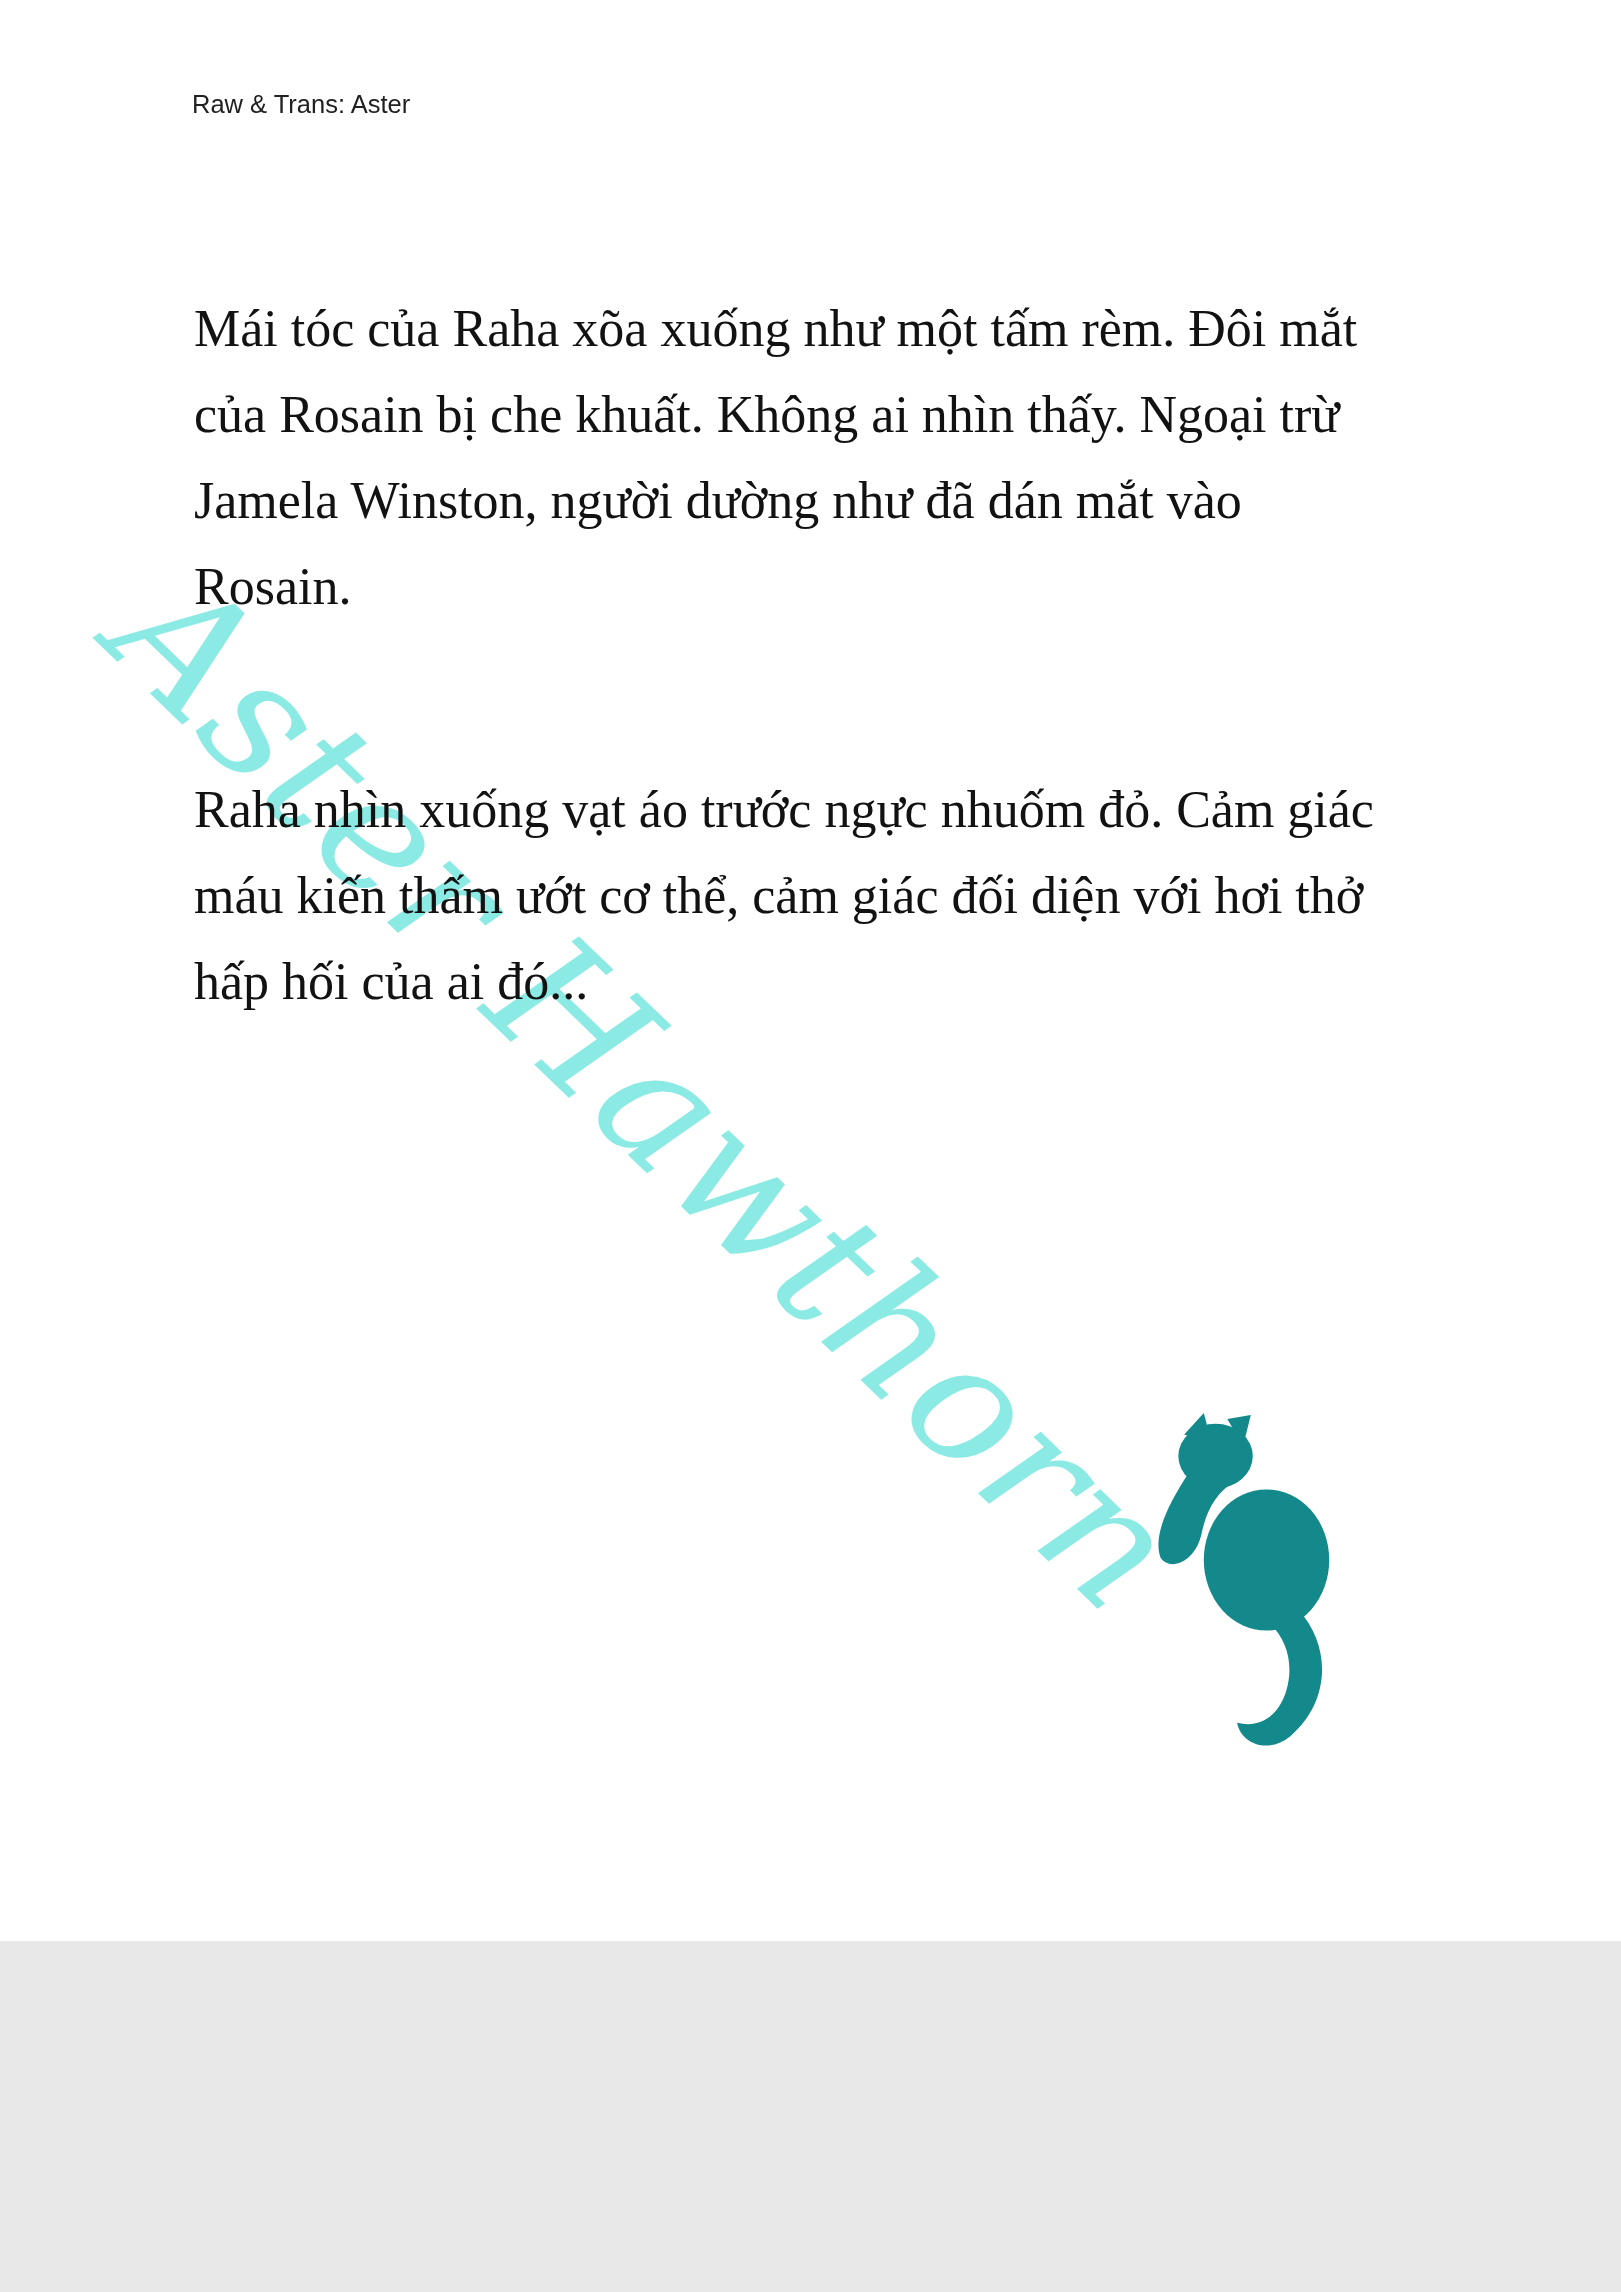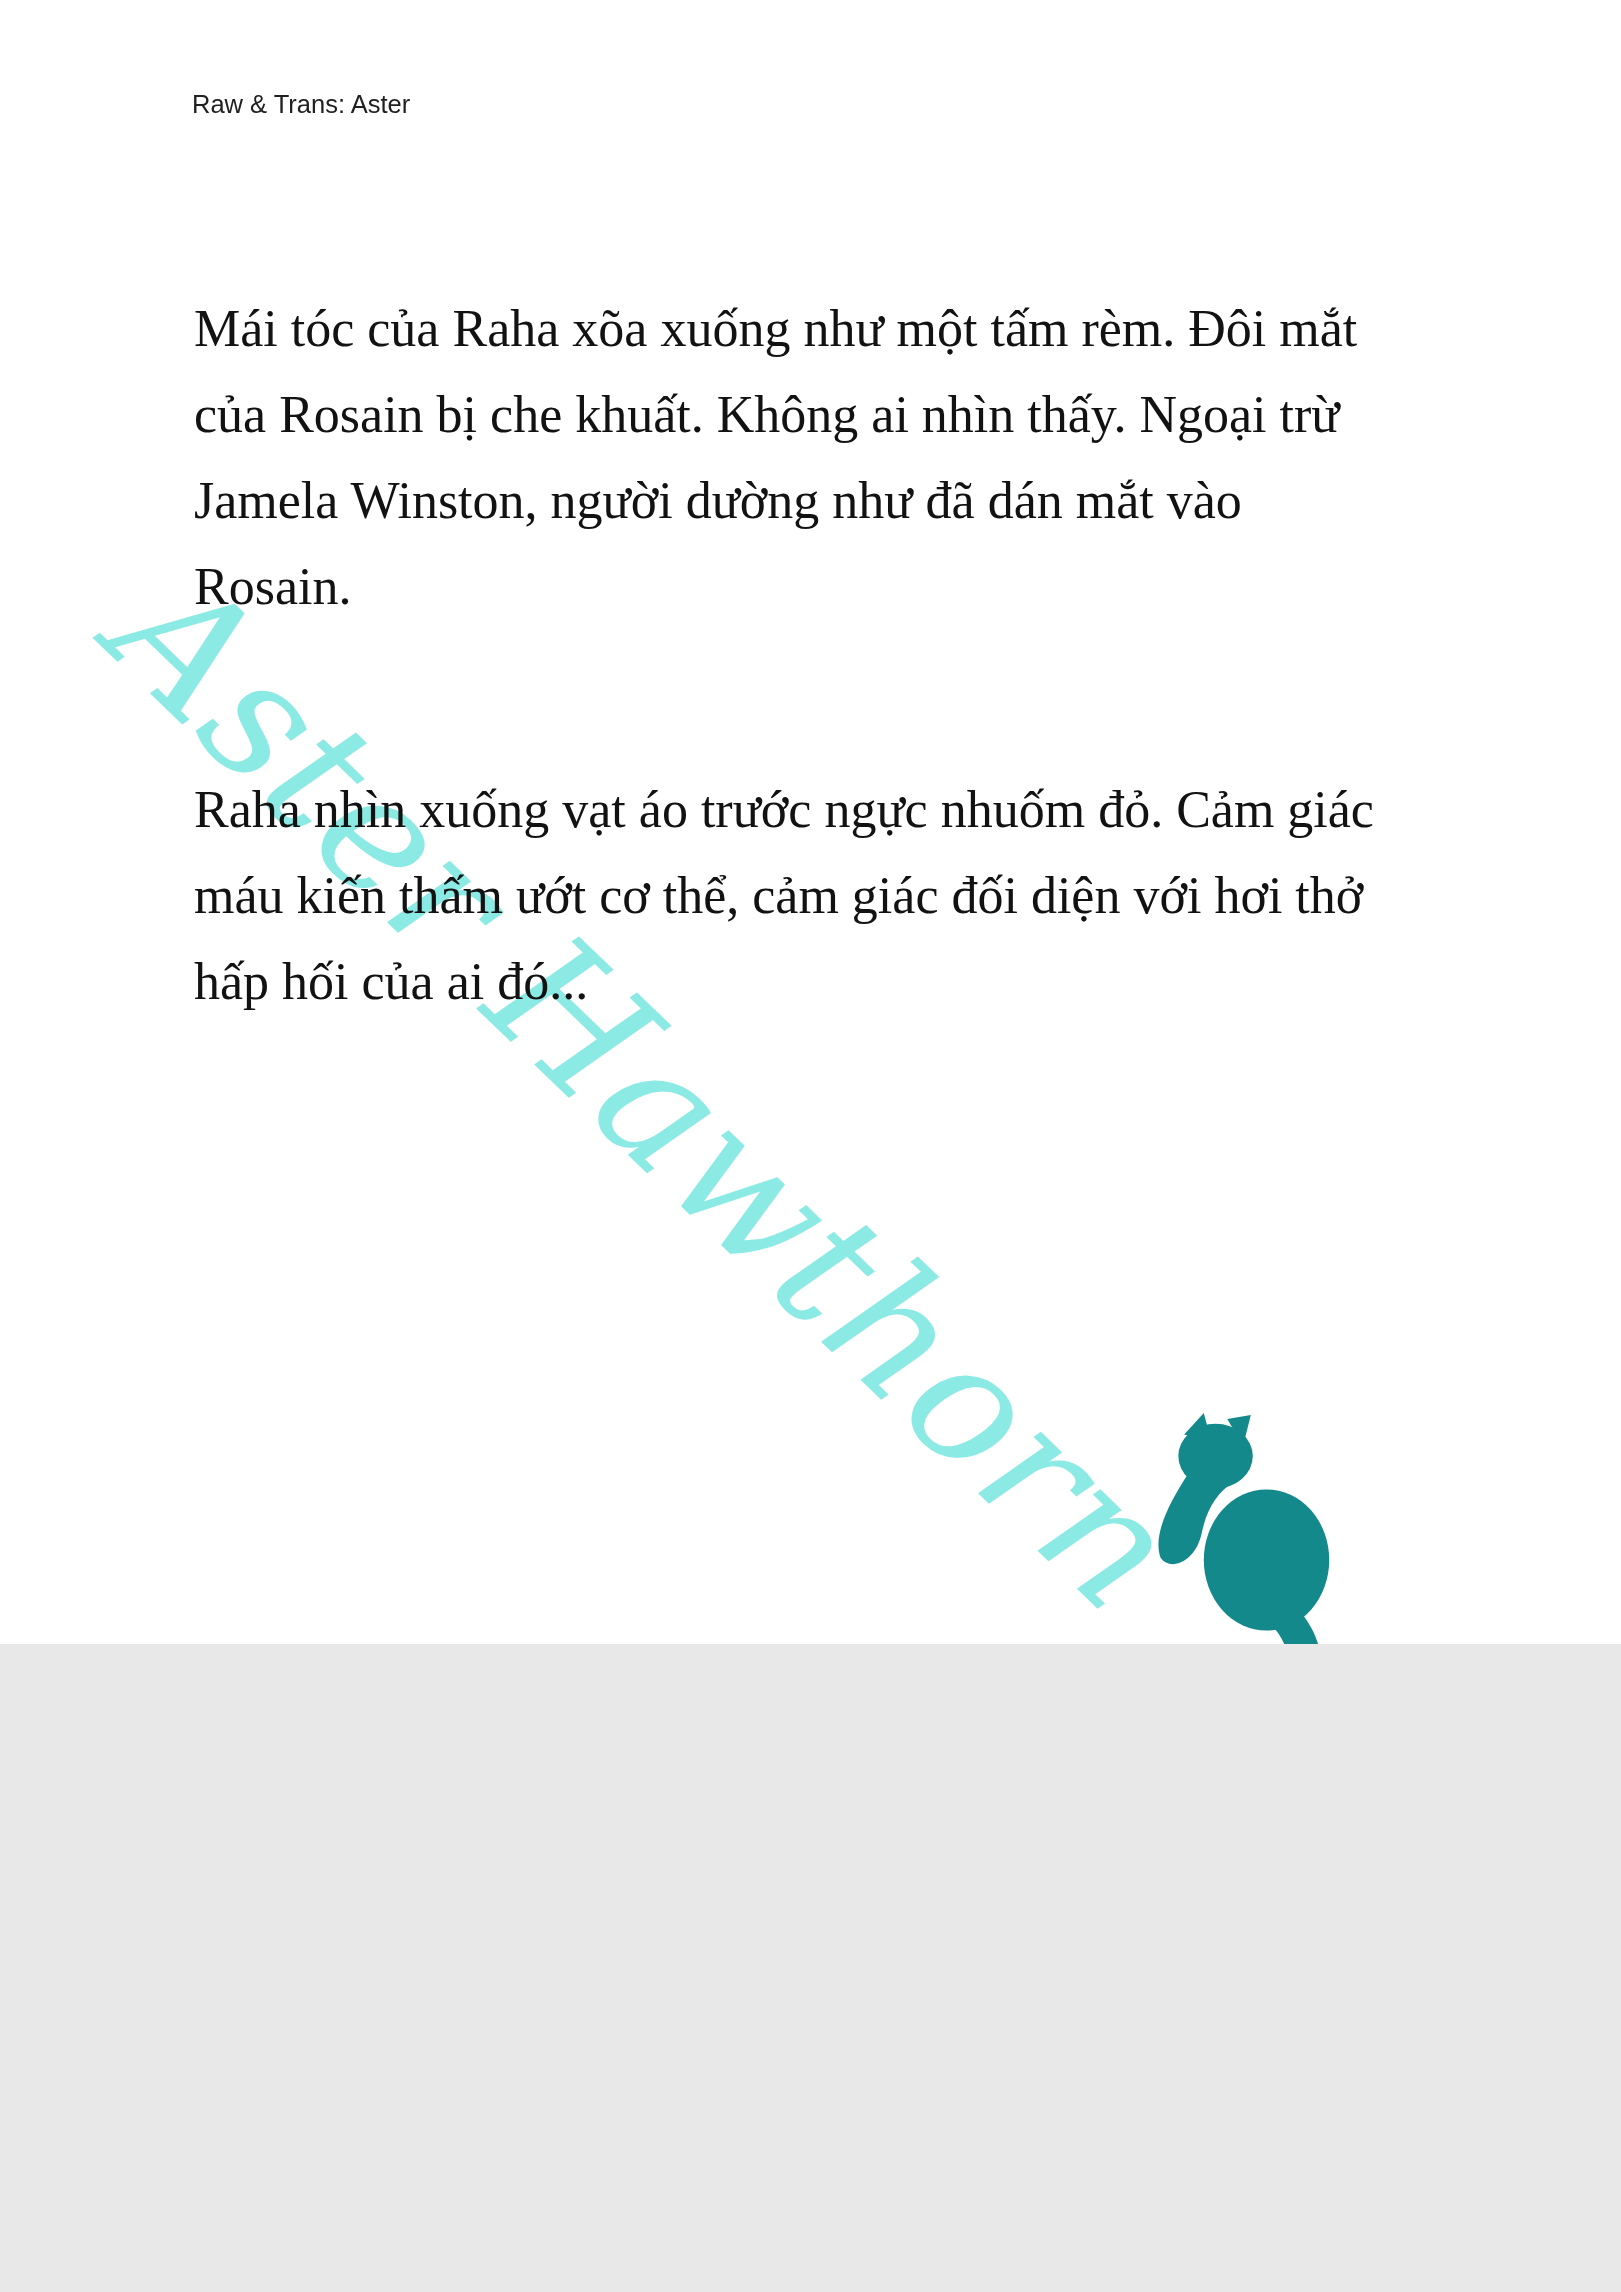--- a/index.html
+++ b/index.html
@@ -1,20 +1,20 @@
 <!DOCTYPE html>
 <html style="--watermark: #7fe8e2; --cat: #14898b; --text: #121212;"><head>
 <meta charset="utf-8">
 <style>
   * { margin: 0; padding: 0; box-sizing: border-box; }
   html, body { background: #e8e8e8; }
   .page {
     position: relative;
     width: 1621px;
-    height: 1644px;
+    height: 1941px;
     background: #ffffff;
     overflow: hidden;
     font-family: "Liberation Serif", serif;
     margin: 0 auto;
   }
   .header {
     position: absolute;
     left: 192px;
     top: 90px;
     font-family: "Liberation Sans", sans-serif;

